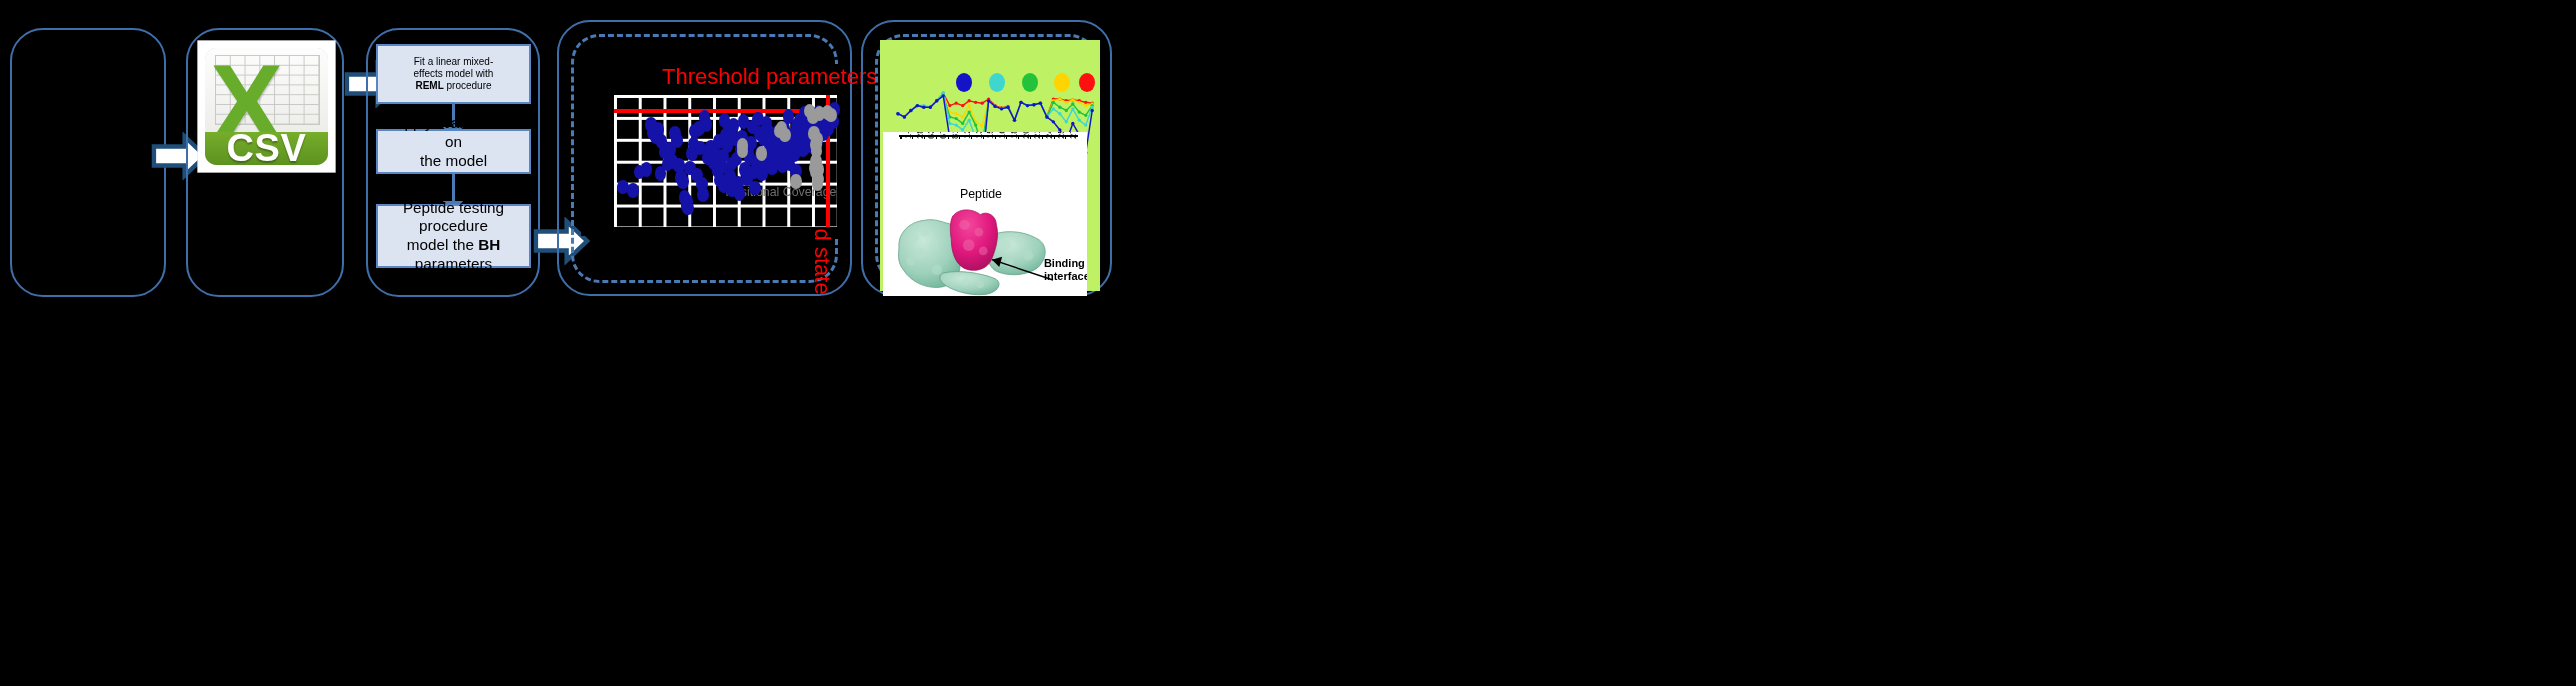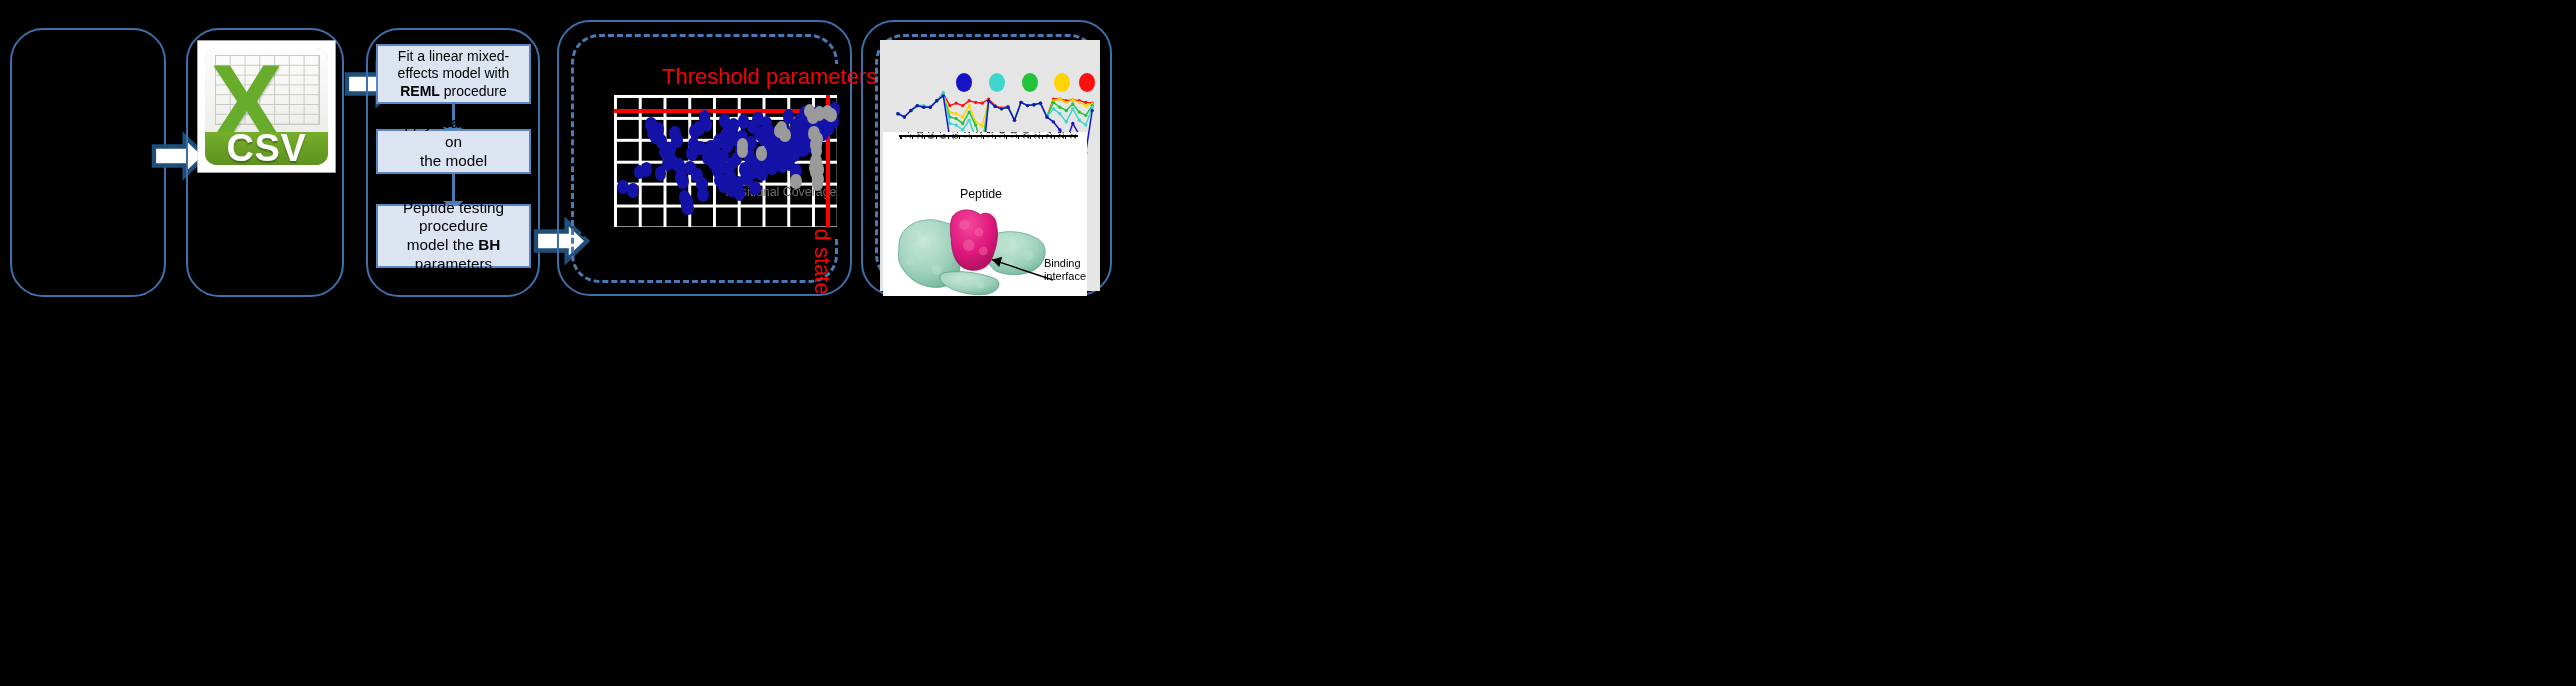--- a/index.html
+++ b/index.html
@@ -173,21 +173,21 @@
     position: absolute;
     width: 11.6px; height: 14.5px;
     border-radius: 50%;
   }
   .pt.blue { background: #1512a8; }
   .pt.grey { background: #9a9a9a; }
 
   
   .pepwrap {
     position: absolute;
-    background: #e5e5e5;
+    background: #bef264;
   }
   .legend-dots { position: absolute; }
   .legend-dot {
     position: absolute;
     width: 16px; height: 19px;
     border-radius: 50%;
   }
   .lines-svg { position: absolute; left: 0; top: 0; }
 
   .whitecard {
@@ -215,20 +215,21 @@
     position: absolute;
     font-size: 22px; color: #000000;
     white-space: nowrap;
   }
   .struct-svg { position: absolute; }
   .annot {
     position: absolute;
     font-size: 19.6px; color: #000000;
     line-height: 1.18;
     white-space: pre-line;
+    font-weight: bold;
   }
 </style>
 </head>
 <body>
 
 <div id="stage">
 
   <div class="panel" style="left:10.2px; top:28px; width:156px; height:269px;"></div>
 
   <div class="arrow" style="left:151px; top:132px;">
@@ -252,21 +253,21 @@
   </div>
 
   <div class="arrow" style="left:344px; top:60px;">
     <svg viewBox="0 0 78 66" preserveAspectRatio="none">
       <polygon points="4,20 46,20 46,6 74,33 46,60 46,46 4,46" fill="#ffffff" stroke="#1f4e79" stroke-width="6" stroke-linejoin="miter"></polygon>
     </svg>
   </div>
 
   <div class="panel" style="left:366px; top:28px; width:174px; height:269px;"></div>
 
-  <div class="flowbox" style="left:376px; top:44px; width:155px; height:60px; font-size:14px;">
+  <div class="flowbox" style="left:376px; top:44px; width:155px; height:60px; font-size:10px;">
     <span>
       <span>Fit a linear mixed-</span><br>
       <span>effects model with</span><br>
       <b>REML</b><span> procedure</span>
     </span>
   </div>
 
   <div class="connector" style="left:452px; top:103px; height:25px;">
       <div class="head"></div>
     </div>

